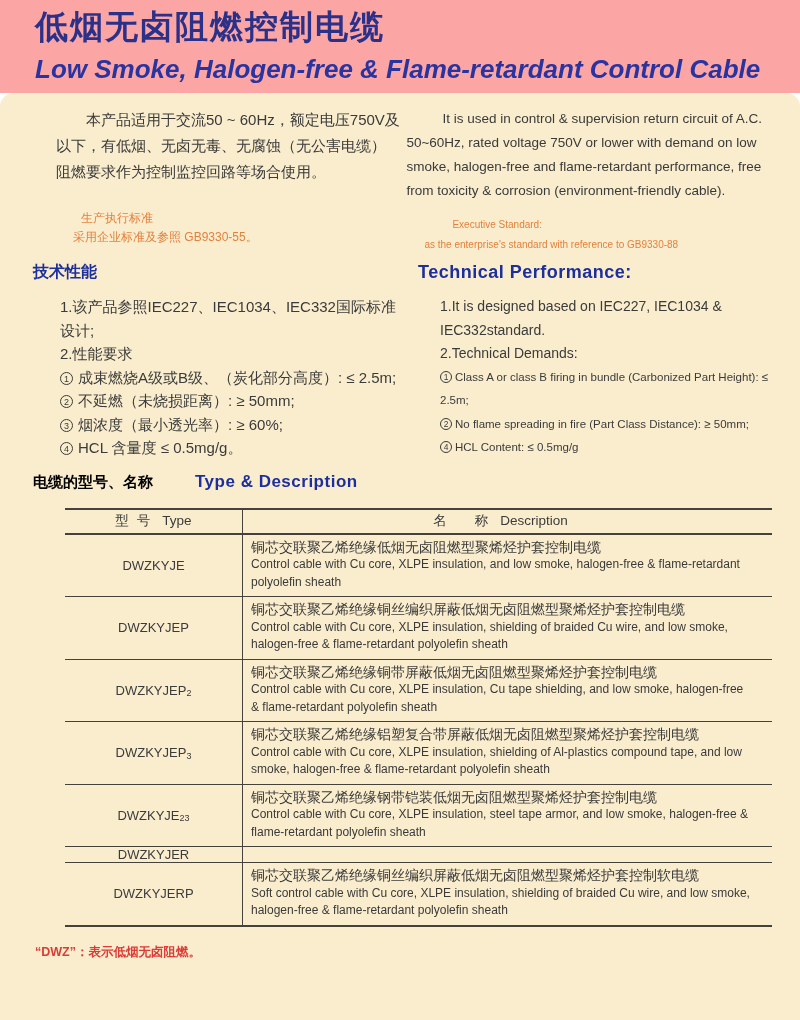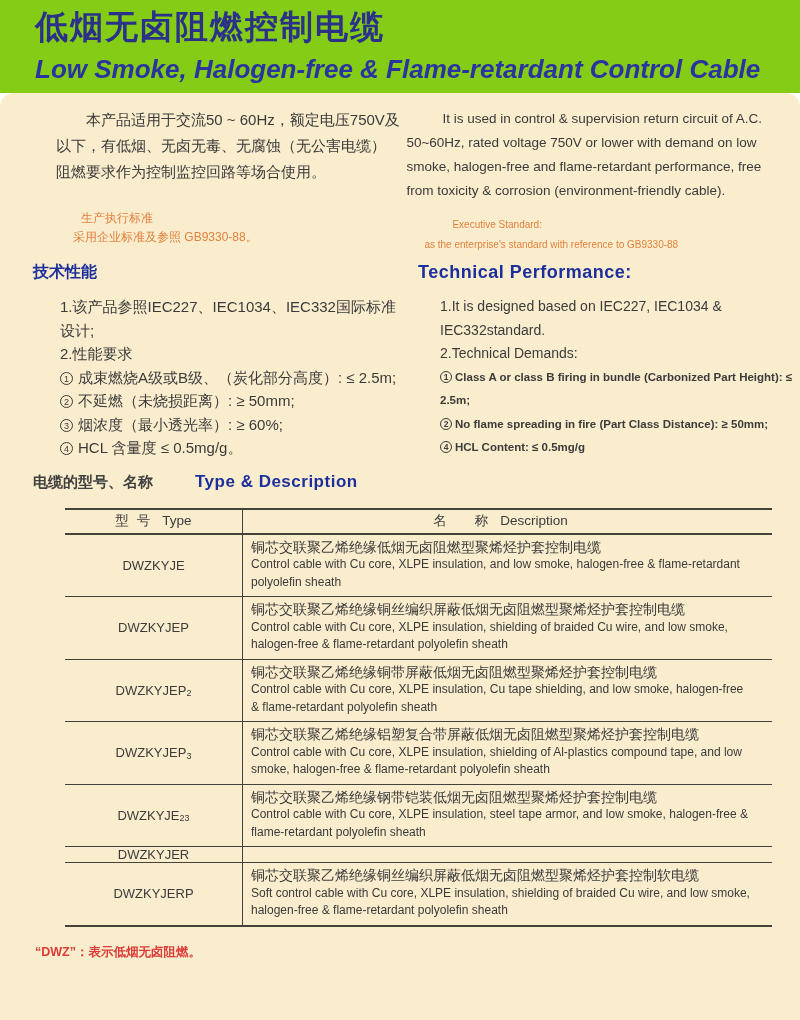--- a/index.html
+++ b/index.html
@@ -3,21 +3,21 @@
 <meta charset="utf-8">
 <style>
   * { margin:0; padding:0; box-sizing:border-box; }
   html,body { width:800px; }
   body {
     width:800px; height:1020px; background:#ffffff;
     font-family:"Liberation Sans","DejaVu Sans",sans-serif;
     color:#3b3b3b; overflow:hidden;
   }
   
-  .doc-header { height:93px; padding:6px 0 0 35px; background:#84cc16; }
+  .doc-header { height:93px; padding:6px 0 0 35px; background:#fca5a5; }
   .title-cn {
     font-size:33px; font-weight:bold; color:#2b3189;
     letter-spacing:2px; line-height:42px;
   }
   .title-en {
     font-size:26px; font-weight:bold; font-style:italic; color:#2a34a0;
     line-height:30px; margin-top:6px; letter-spacing:0px;
   }
   
   .panel {
@@ -41,31 +41,31 @@
   .tech-left { width:372px; }
   .tech-right { flex:1; padding-left:13px; }
   .h-cn { font-size:16px; font-weight:bold; color:#1c2f9c; line-height:22px; }
   .h-en { font-size:18px; font-weight:bold; color:#1c2f9c; line-height:22px; letter-spacing:0.5px; }
   .tech-list { margin-top:12px; }
   .tech-left .tech-list { padding-left:27px; }
   .tech-right .tech-list { padding-left:22px; }
   .tl-line { line-height:23.5px; }
   .tech-left .tl-line { font-size:15px; }
   .tech-right .tl-big { font-size:14px; }
-  .tech-right .tl-sm { font-size:11.5px;font-weight:bold; }
+  .tech-right .tl-sm { font-size:11.5px; }
   .tech-right .tl-line { line-height:23.5px; }
   .circ {
     display:inline-block; width:13px; height:13px; border:1px solid #3b3b3b;
     border-radius:50%; font-size:9px; line-height:12px; text-align:center;
     margin-right:5px; vertical-align:1px;
   }
   .tl-sm .circ { width:12px; height:12px; font-size:8.5px; line-height:11px; margin-right:3px; }
   
   .type-head { display:flex; align-items:baseline; padding:12px 0 0 33px; }
-  .type-head .cn { font-size:15px; font-weight:bold; color:#404040; }
+  .type-head .cn { font-size:15px; font-weight:bold; color:#000000; }
   .type-head .en { font-size:17px; font-weight:bold; color:#1c2f9c; margin-left:42px; letter-spacing:0.5px; }
   
   .tbl { margin:16px 28px 0 65px; width:707px; border-top:2px solid #45413b; border-bottom:2px solid #45413b; }
   .tr { display:flex; border-top:1px solid #45413b; }
   .tr.head { border-top:none; border-bottom:1px solid #45413b; }
   .td-type {
     width:178px; border-right:1px solid #45413b; display:flex;
     align-items:center; justify-content:center; font-size:13px; color:#3b3b3b;
   }
   .tr.head .td-type, .tr.head .td-desc { font-size:13.5px; padding-top:2px; padding-bottom:3px; }
@@ -89,21 +89,21 @@
   <div class="title-en">Low Smoke, Halogen-free &amp; Flame-retardant Control Cable</div>
 </div>
 
 <div class="panel">
 
   <div class="cols">
     <div class="col-left">
       <div class="para-cn">本产品适用于交流50 ~ 60Hz，额定电压750V及以下，有低烟、无卤无毒、无腐蚀（无公害电缆）阻燃要求作为控制监控回路等场合使用。</div>
       <div class="std-cn">
         <div class="l1">生产执行标准</div>
-        <div class="l2">采用企业标准及参照 GB9330-88。</div>
+        <div class="l2">采用企业标准及参照 GB9330-55。</div>
       </div>
     </div>
     <div class="col-right">
       <div class="para-en">It is used in control &amp; supervision return circuit of A.C. 50~60Hz, rated voltage 750V or lower with demand on low smoke, halogen-free and flame-retardant performance, free from toxicity &amp; corrosion (environment-friendly cable).</div>
       <div class="std-en">
         <div class="l1">Executive Standard:</div>
         <div class="l2">as the enterprise's standard with reference to GB9330-88</div>
       </div>
     </div>
   </div>

